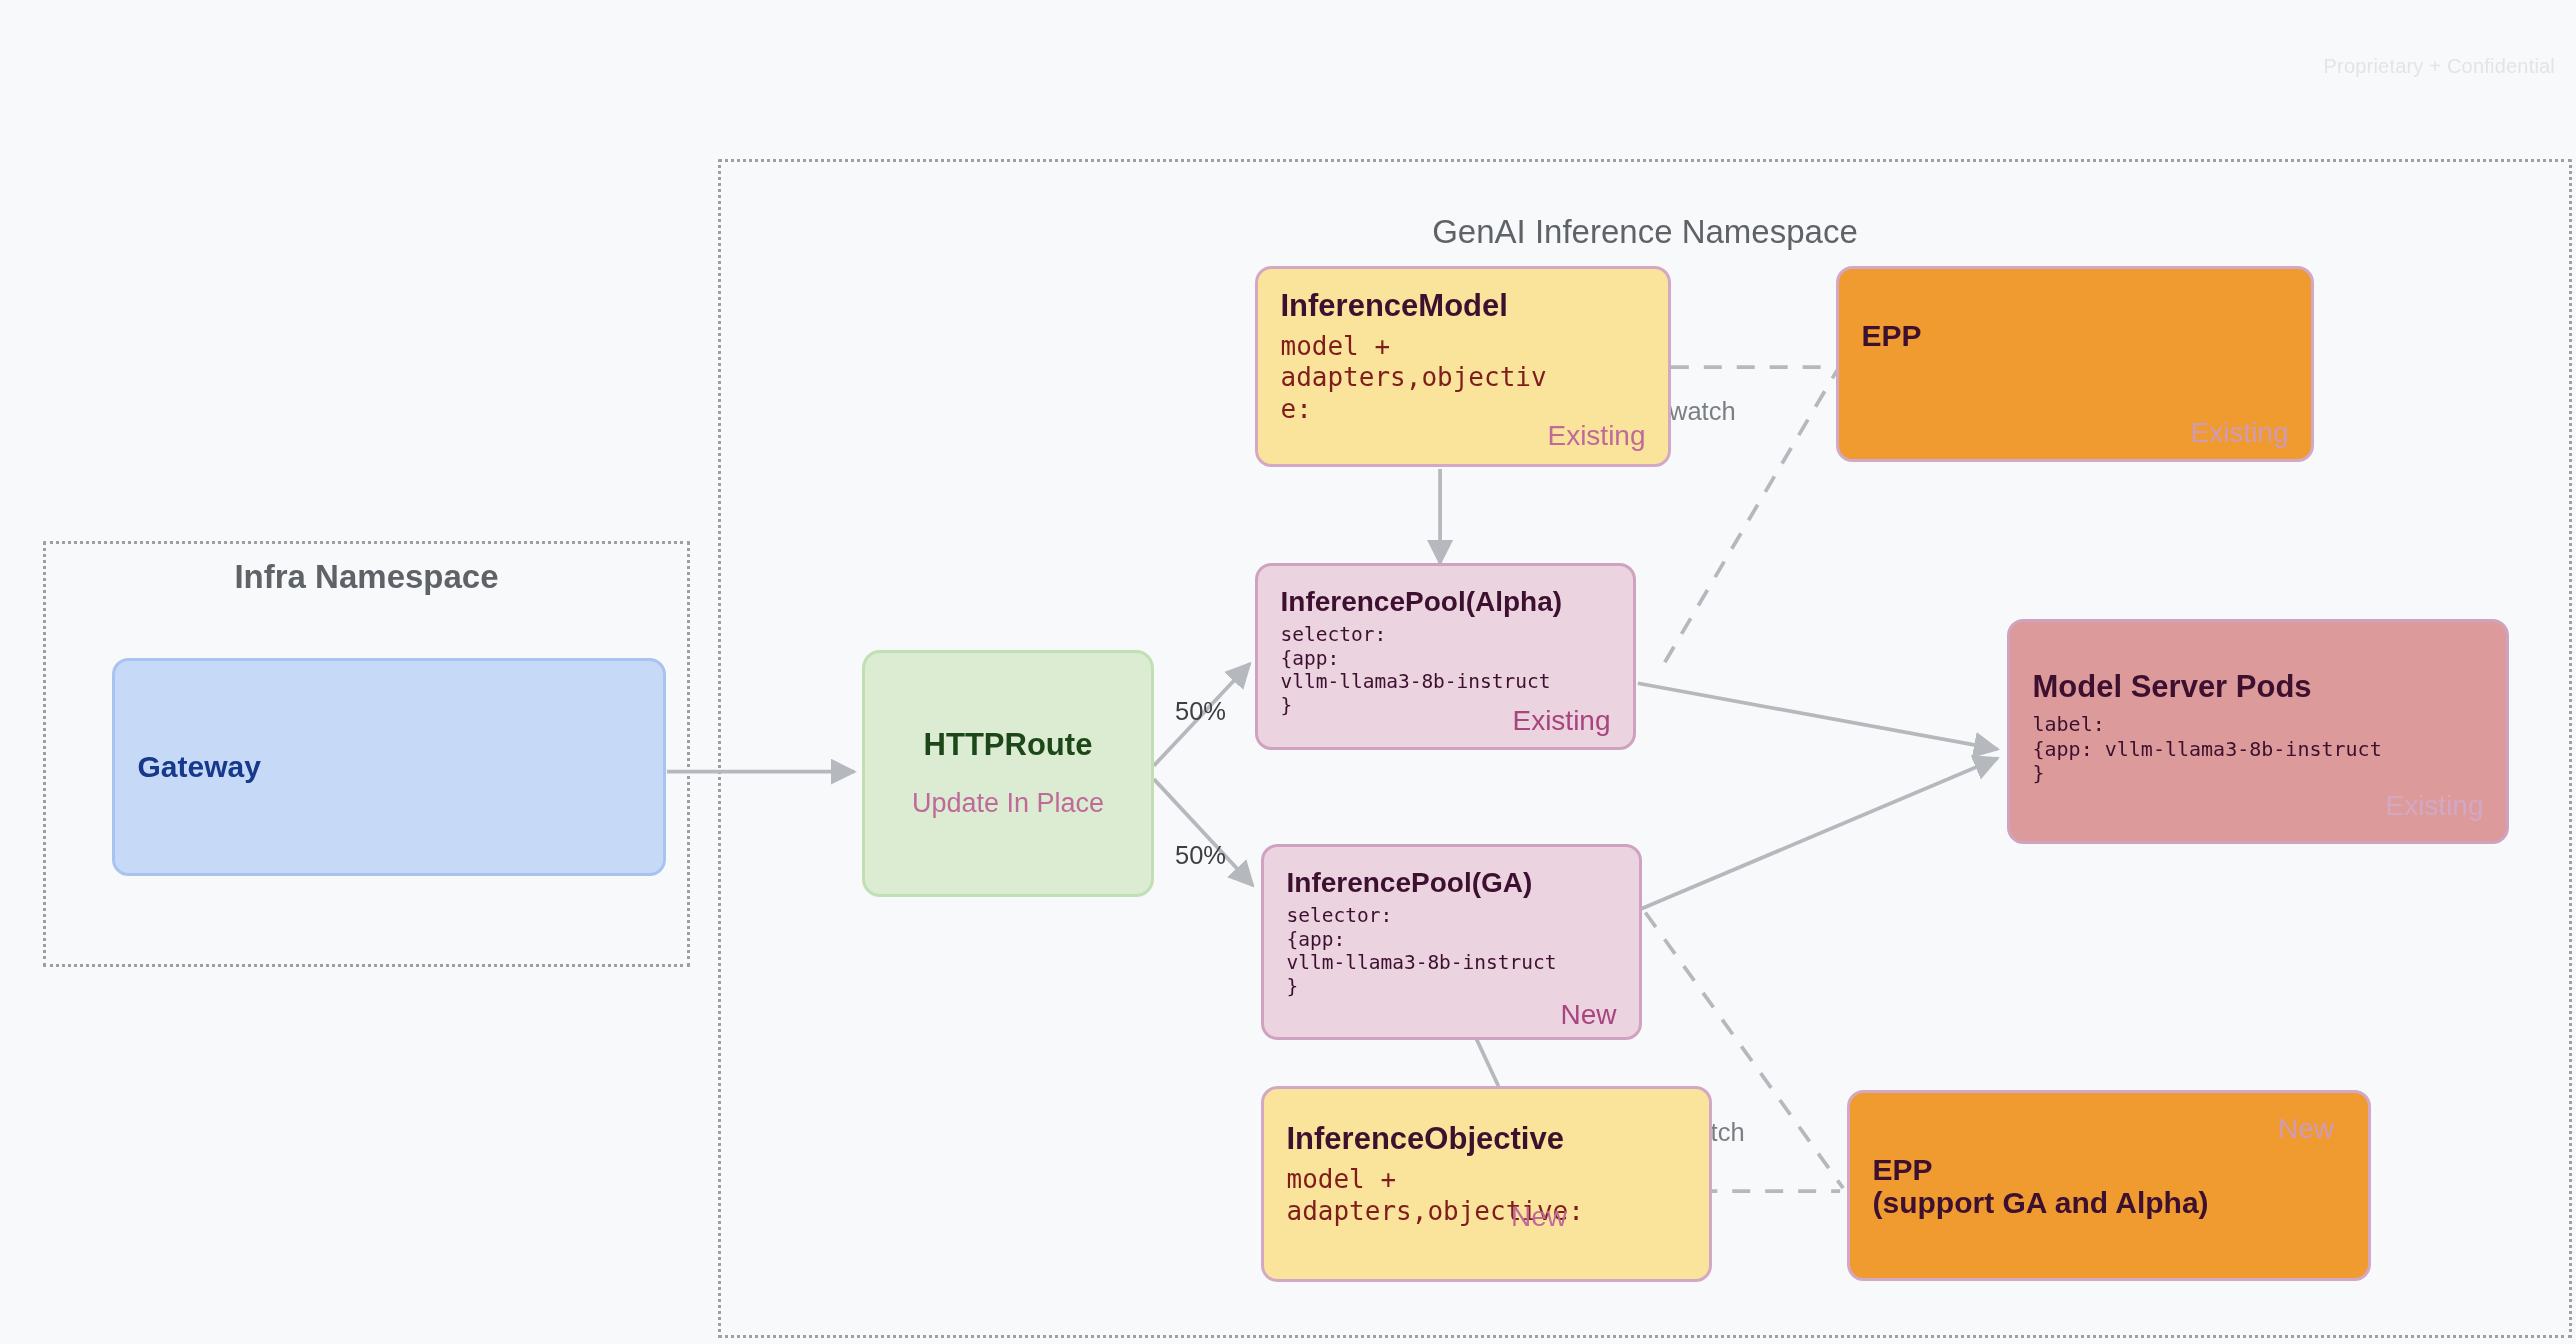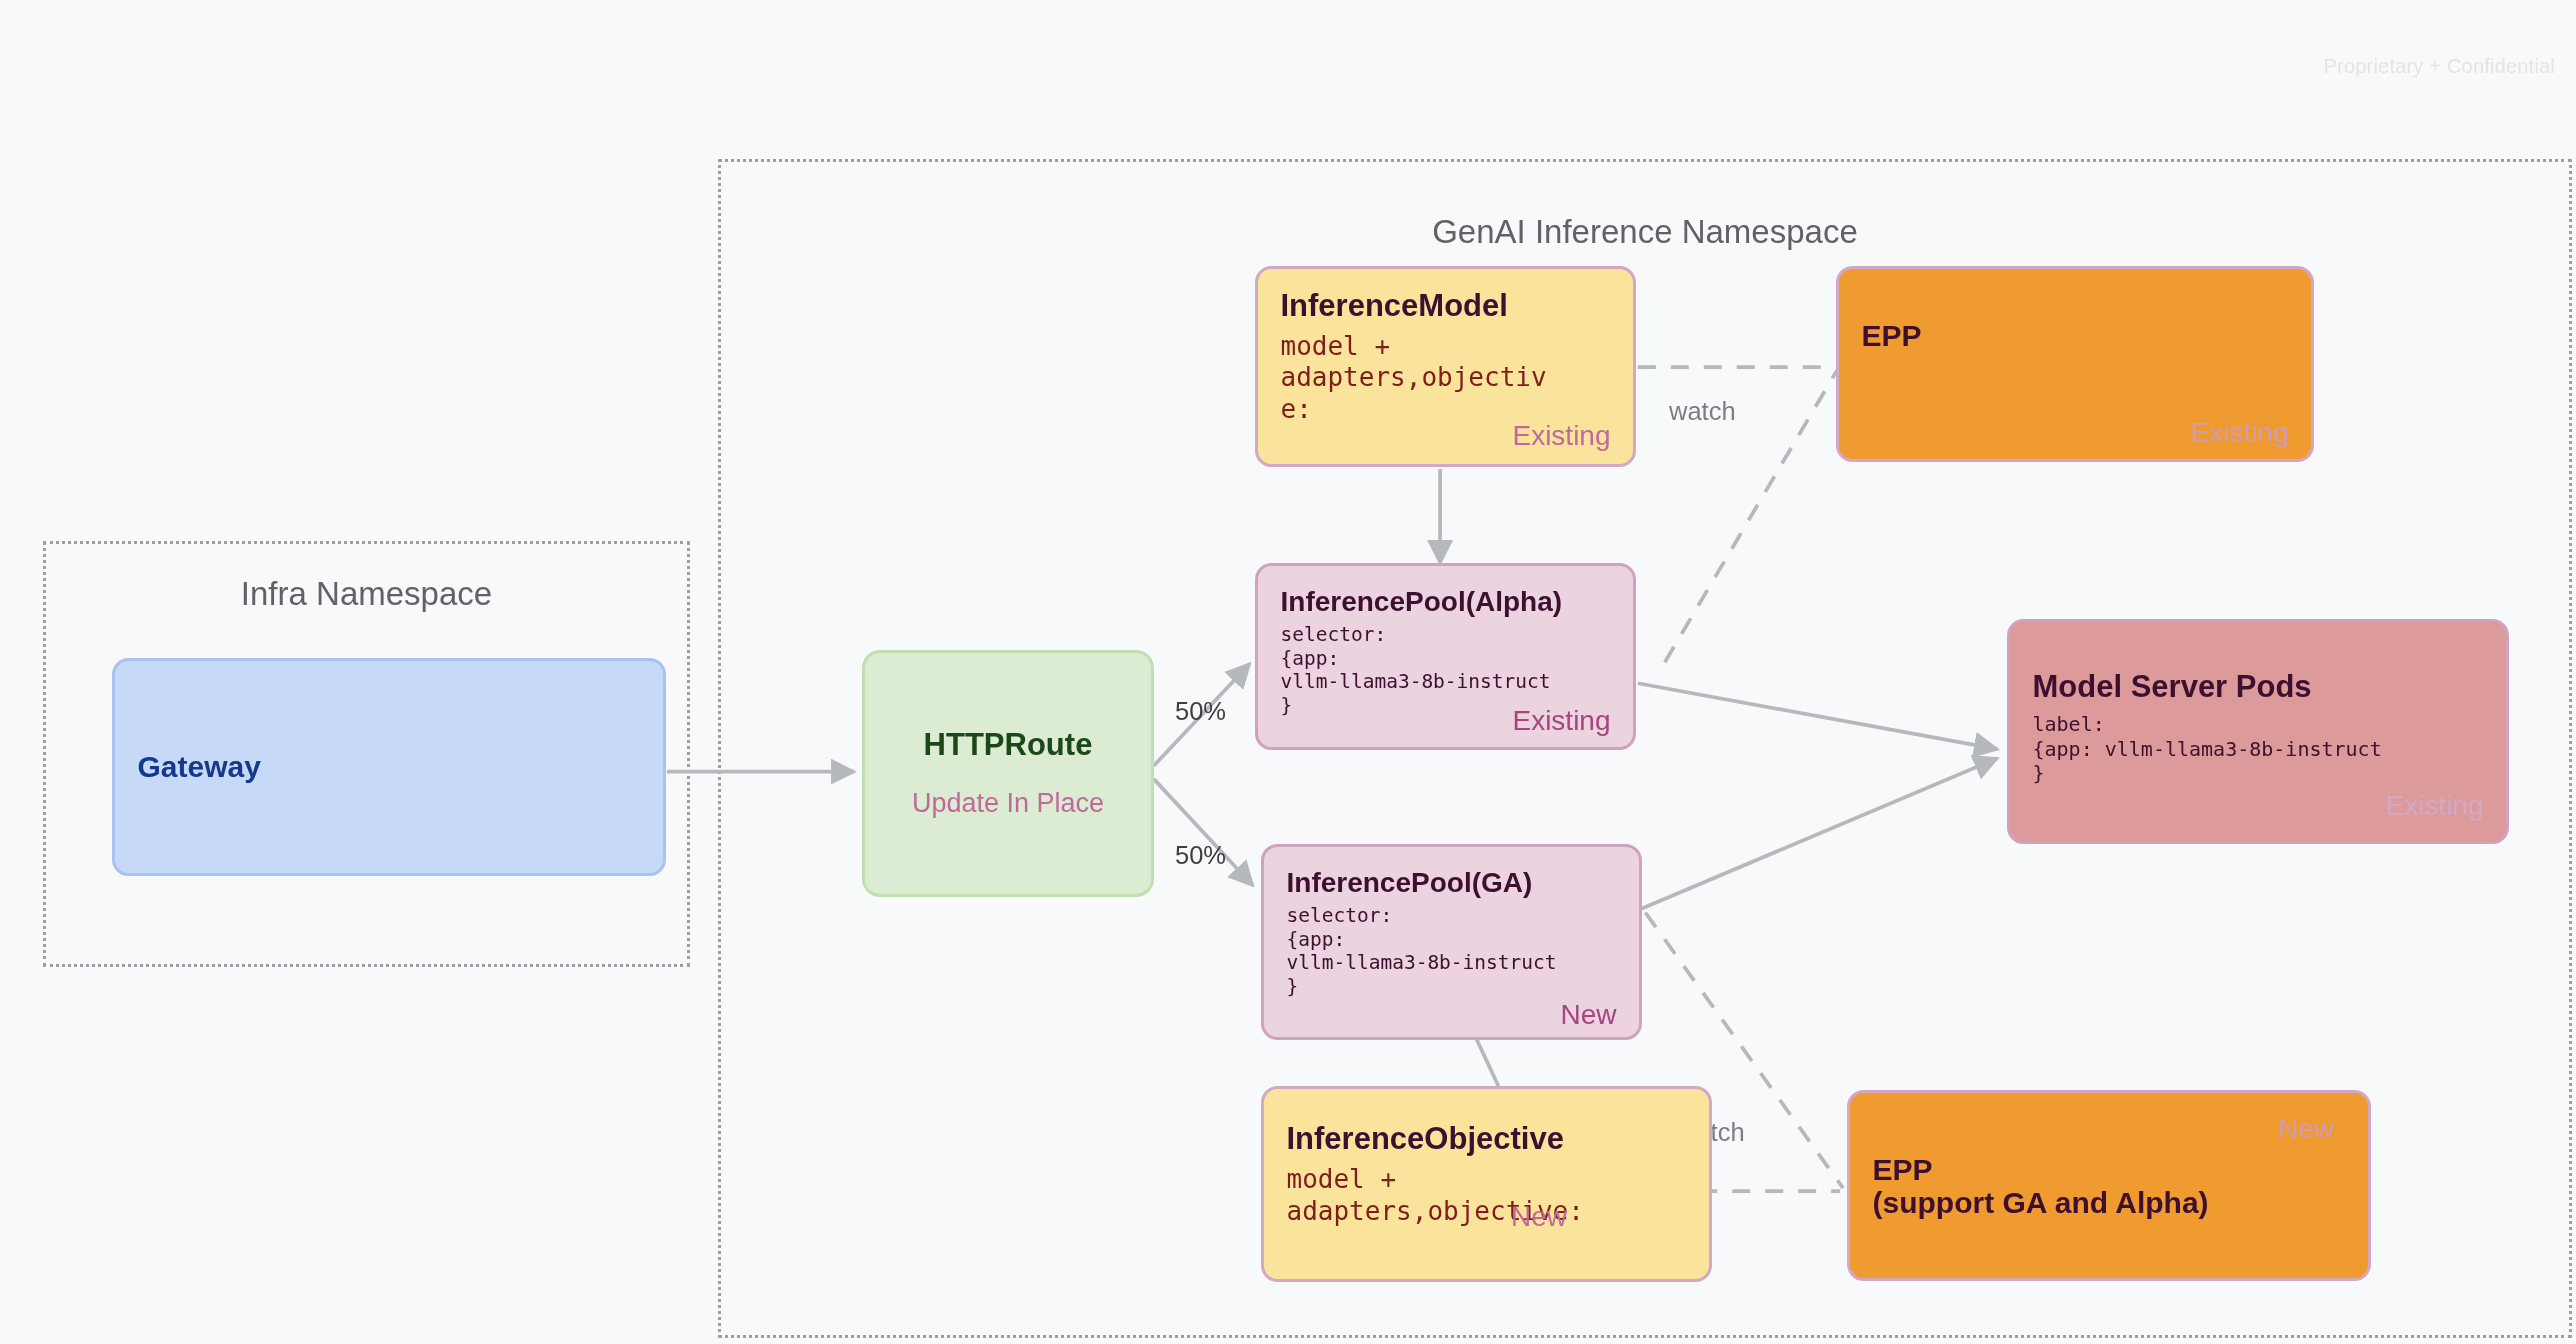--- a/index.html
+++ b/index.html
@@ -153,21 +153,21 @@
   .edge-label.muted { color: #7a7f85; }
 </style>
 </head>
 <body>
 
 <div id="canvas">
 
   <div class="confidential">Proprietary + Confidential</div>
 
   <div class="ns" style="left:43px; top:541px; width:641px; height:420px;">
-    <div class="ns-title" style="top:31px;">Infra Namespace</div>
+    <div class="ns-title" style="top:14px;font-weight:bold;">Infra Namespace</div>
   </div>
 
   <div class="ns" style="left:718px; top:159px; width:1848px; height:1173px;">
     <div class="ns-title" style="top:51px;">GenAI Inference Namespace</div>
   </div>
 
   <svg id="edges" viewBox="0 0 3438 1794" xmlns="http://www.w3.org/2000/svg">
     <defs>
       <marker id="arrow" viewBox="0 0 10 10" refX="9" refY="5" markerWidth="7" markerHeight="7" orient="auto-start-reverse">
         <path d="M 0 0 L 10 5 L 0 10 z" fill="#b5b8bd"></path>
@@ -204,21 +204,21 @@
 
   <div class="node n-gateway" style="left:112px; top:658px; width:554px; height:218px;">
     <div class="title">Gateway</div>
   </div>
 
   <div class="node n-httproute" style="left:862px; top:650px; width:292px; height:247px;border-radius:18px;">
     <div class="title">HTTPRoute</div>
     <div class="sub">Update In Place</div>
   </div>
 
-  <div class="node n-yellow" style="left:1255px; top:266px; width:381px; height:201px;">
+  <div class="node n-yellow" style="left:1255px; top:266px; width:416px; height:201px;">
     <div class="title" style="font-size:31px;">InferenceModel</div>
     <div class="body" style="font-size:26px; margin-top:7.5px;">model +
 adapters,objectiv
 e:</div>
     <div class="badge" style="right:22.5px; bottom:12px;">Existing</div>
   </div>
 
   <div class="node n-epp" style="left:1836px; top:266px; width:478px; height:196px;">
     <div class="title" style="margin-top:30px;">EPP</div>
     <div class="badge" style="right:22.5px; bottom:10.5px;">Existing</div>

